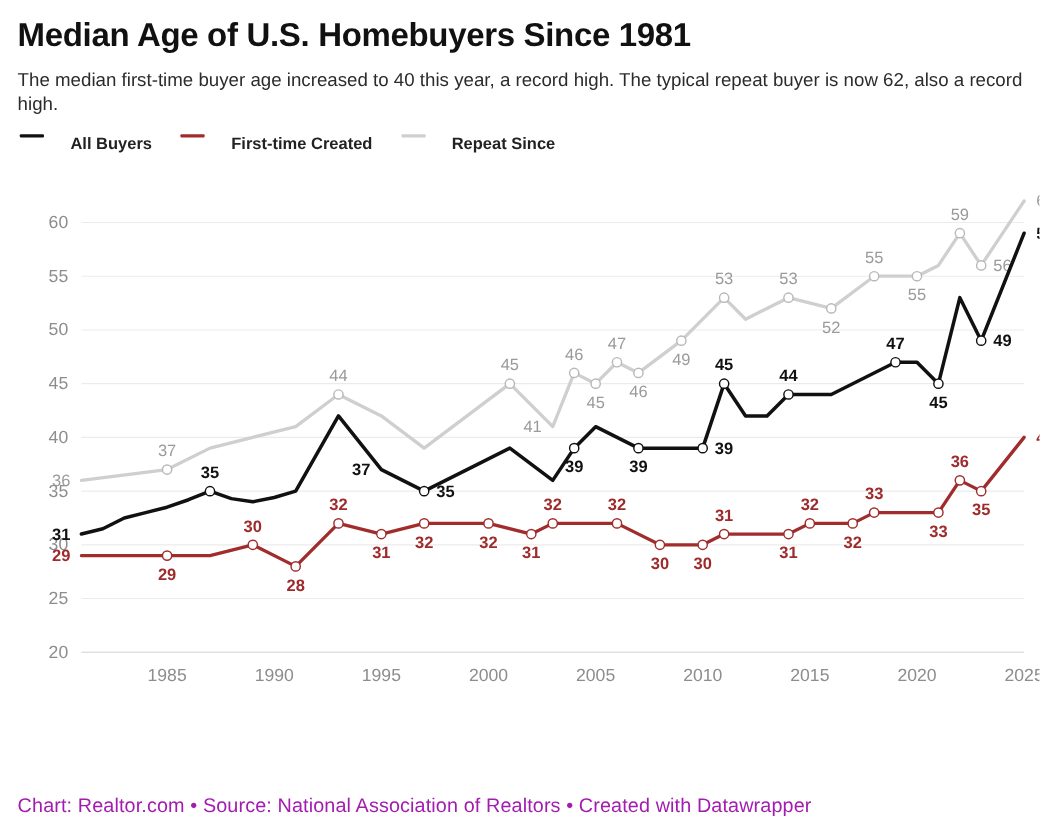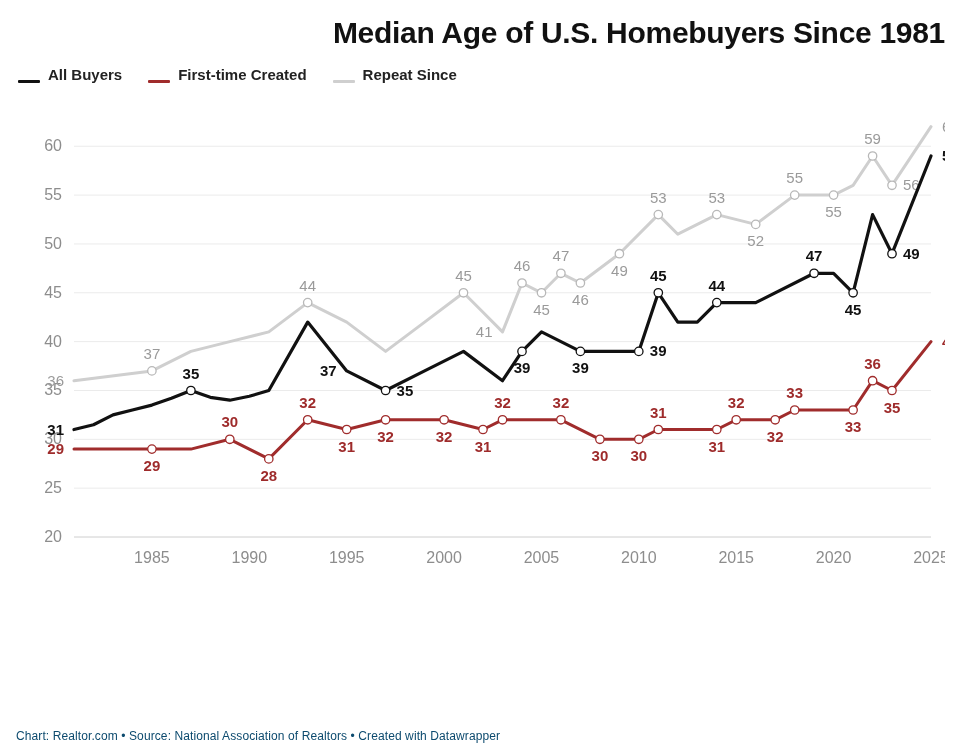--- a/index.html
+++ b/index.html
@@ -7,56 +7,57 @@
     width:961px;height:743px;
     background:#ffffff;
     font-family:"Liberation Sans", sans-serif;
     color:#1a1a1a;
     overflow:hidden;
   }
   .wrap{position:relative;width:961px;height:743px;box-sizing:border-box;padding:0 16px;}
 
   .title{
     font-size:30px;font-weight:bold;letter-spacing:-0.3px;
-    color:#111111;margin:16px 0 0 0;line-height:1.12;text-align:right;
+    color:#111111;margin:16px 0 0 0;line-height:1.12;
   }
   .subtitle{
     font-size:17px;font-weight:normal;color:#2b2b2b;
     line-height:1.32;margin:12px 0 0 0;max-width:930px;
   }
 
   .legend{display:flex;align-items:center;gap:26px;margin:16px 0 0 2px;}
-  .legend-item{display:flex;align-items:flex-end;gap:8px;}
+  .legend-item{display:flex;align-items:flex-start;gap:24px;}
   .legend-swatch{display:block;width:22px;height:3px;border-radius:1px;}
   .legend-label{font-size:15px;font-weight:600;color:#222;}
 
   .chart-area{position:relative;width:929px;height:500px;margin-top:6px;}
   svg.plot{display:block;}
 
   .footer{
     position:absolute;left:16px;bottom:16px;
-    font-size:12px;color:#0c4a6e;letter-spacing:0.1px;
+    font-size:18px;color:#a21caf;letter-spacing:0.1px;
   }
 
   text{font-family:"Liberation Sans", sans-serif;}
   .ytick{font-size:16px;fill:#8d8d8d;}
   .xtick{font-size:16px;fill:#8d8d8d;}
   .dlabel{font-size:15px;font-weight:bold;}
   .dlabel.all{fill:#111111;}
   .dlabel.first{fill:#9e2b2b;}
   .dlabel.repeat{fill:#9a9a9a;font-weight:normal;}
   .gridline{stroke:#ebebeb;stroke-width:1;}
   .axisline{stroke:#d8d8d8;stroke-width:1;}
 </style>
 </head>
 <body>
 
 <div class="wrap">
 
   <h1 class="title">Median Age of U.S. Homebuyers Since 1981</h1>
+  <p class="subtitle">The median first-time buyer age increased to 40 this year, a record high. The typical repeat buyer is now 62, also a record high.</p>
 
   <div class="legend">
     <div class="legend-item">
       <span class="legend-swatch" style="background:#111111"></span>
       <span class="legend-label">All Buyers</span>
     </div>
     <div class="legend-item">
       <span class="legend-swatch" style="background:#a02c2c"></span>
       <span class="legend-label">First-time Created</span>
     </div>

